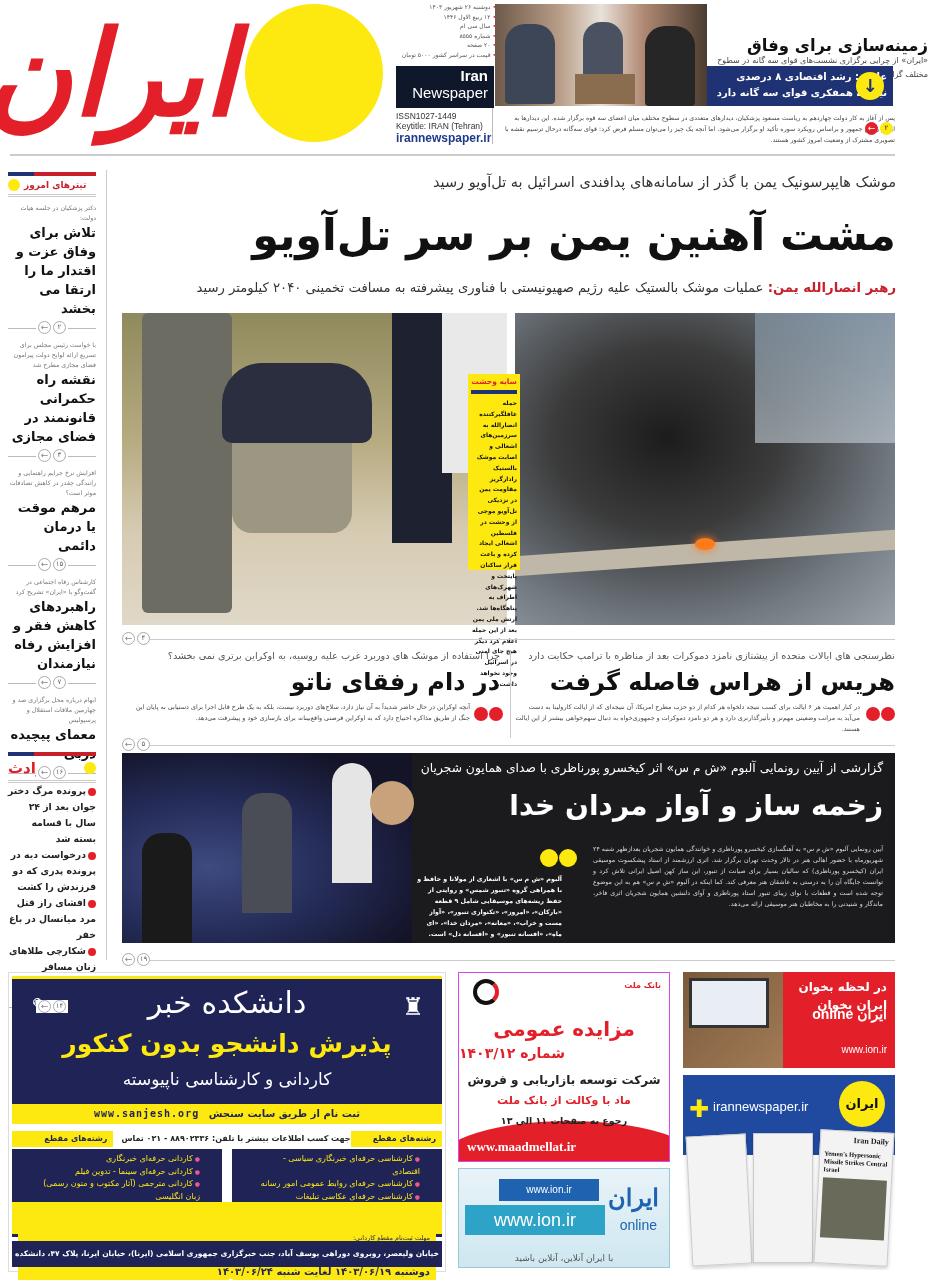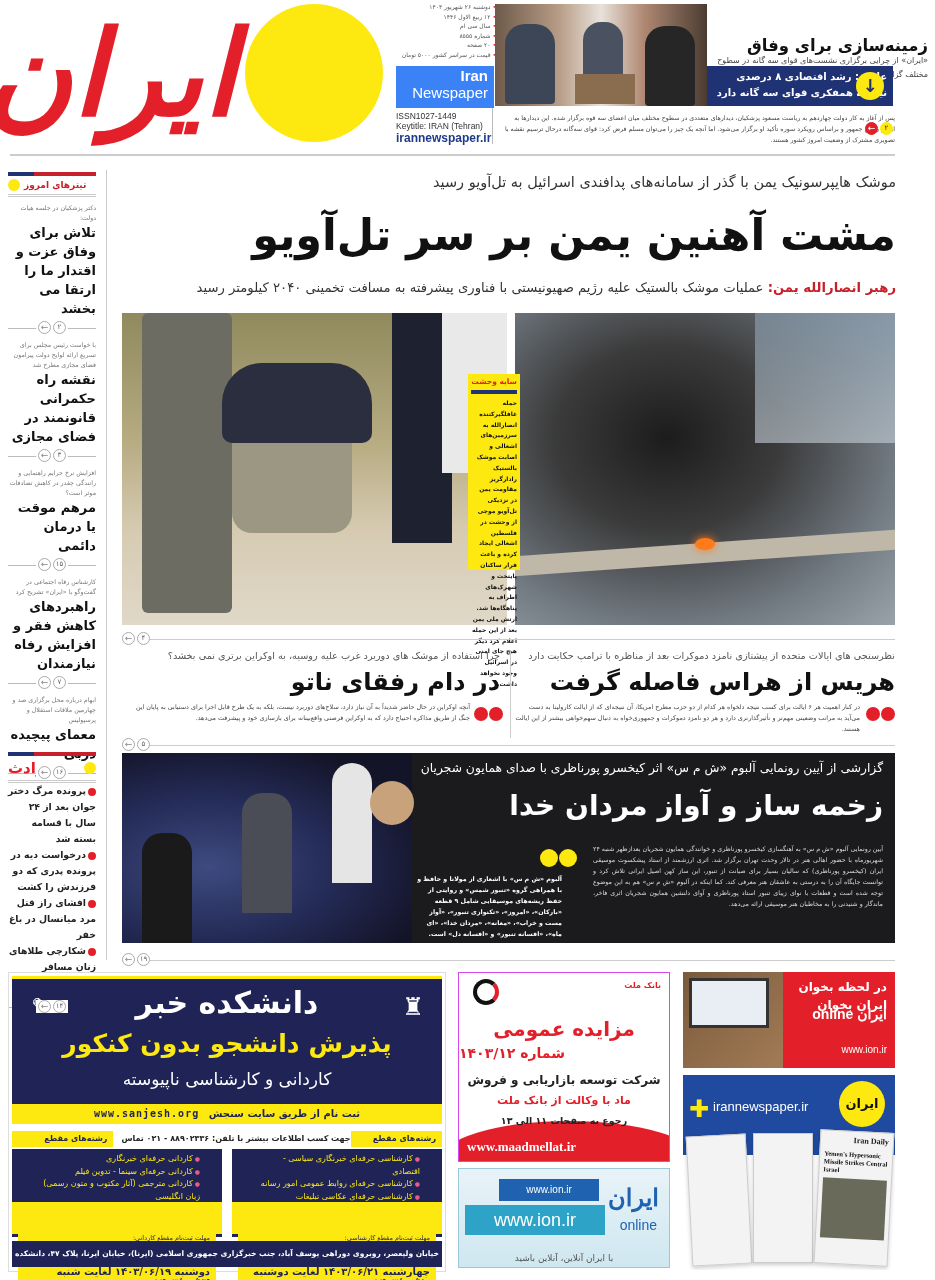--- a/index.html
+++ b/index.html
@@ -7,21 +7,21 @@
   body { font-family: "DejaVu Sans", sans-serif; color: #222; position: relative; }
   .abs { position: absolute; }
   .rtl { direction: rtl; text-align: right; }
 
   
   #logo { left: 6px; top: 4px; width: 230px; height: 140px; color: #e3202a; font-family: "DejaVu Serif", serif; font-weight: bold; font-size: 118px; line-height: 140px; direction: rtl; text-align: center; letter-spacing: -6px; font-style: italic; }
   #sun { left: 245px; top: 4px; width: 138px; height: 138px; border-radius: 50%; background: #fde910; }
   #meta-list { left: 396px; top: 2px; width: 100px; font-size: 6px; line-height: 9.5px; color: #555; direction: rtl; text-align: right; }
   #meta-list li { list-style: none; }
   #meta-list li::before { content: "• "; color: #e3202a; }
-  #brand-box { left: 396px; top: 66px; width: 98px; height: 42px; background: #3b82f6; color: #fff; padding: 2px 6px; font-family: "Liberation Sans", sans-serif; }
+  #brand-box { left: 396px; top: 66px; width: 98px; height: 42px; background: #0f172a; color: #fff; padding: 2px 6px; font-family: "Liberation Sans", sans-serif; }
   #brand-box .b1 { font-weight: bold; font-size: 15px; line-height: 16px; }
   #brand-box .b2 { font-size: 15px; line-height: 18px; }
   #issn { left: 396px; top: 111px; width: 100px; font-family: "Liberation Sans", sans-serif; font-size: 8.5px; line-height: 10px; color: #333; direction: ltr; text-align: left; }
   #site-url { left: 396px; top: 131px; font-family: "Liberation Sans", sans-serif; font-weight: bold; color: #1e3a8a; font-size: 12px; direction: ltr; }
   #vdivider-top { left: 492px; top: 108px; width: 1px; height: 36px; background: #bbb; }
 
   #top-photo { left: 495px; top: 4px; width: 212px; height: 102px; background: linear-gradient(90deg,#6e5a4a 0%, #b79c86 30%, #e8e2da 50%, #b08973 70%, #4b3c31 100%); overflow: hidden; }
   #top-photo .p1 { position:absolute; left:10px; top:20px; width:50px; height:80px; background:#3c4656; border-radius:20px 20px 4px 4px; }
   #top-photo .p2 { position:absolute; left:88px; top:18px; width:40px; height:60px; background:#4a5262; border-radius:18px 18px 4px 4px; }
   #top-photo .p3 { position:absolute; left:150px; top:22px; width:50px; height:80px; background:#262626; border-radius:20px 20px 4px 4px; }
@@ -117,21 +117,21 @@
   #concert-headline { position:absolute; right: 12px; top: 36px; width: 470px; font-size: 28px; font-weight: bold; color: #fff; direction: rtl; text-align: right; }
   #concert-body { position:absolute; right: 12px; top: 90px; width: 290px; font-size: 6.3px; line-height: 11px; color: #ddd; direction: rtl; text-align: justify; }
   #concert-quote-mark { position:absolute; left: 418px; top: 96px; }
   #concert-quote { position:absolute; left: 292px; top: 120px; width: 148px; font-size: 6.3px; line-height: 11px; font-weight: bold; color: #fff; direction: rtl; text-align: right; }
   #concert-pageref { left: 122px; top: 953px; }
   #hr-mid3 { left: 150px; top: 960px; width: 745px; background:#ccc; }
 
   
   #ad-daneshkade { left: 8px; top: 972px; width: 438px; height: 300px; border: 1px solid #ddd; }
   #ad-daneshkade .top { position:absolute; left:3px; top:3px; width:430px; height:148px; background:#1f2356; border-top: 3px solid #fde910; }
-  #ad-daneshkade .t1 { position:absolute; left:0; right:0; top:6px; text-align:center; color:#fff; font-size: 30px; font-weight: bold; }
+  #ad-daneshkade .t1 { position:absolute; left:0; right:0; top:6px; text-align:center; color:#fff; font-size: 30px; font-weight: normal; }
   #ad-daneshkade .t2 { position:absolute; left:0; right:0; top:50px; text-align:center; color:#fde910; font-size: 25px; font-weight: bold; }
   #ad-daneshkade .t3 { position:absolute; left:0; right:0; top:90px; text-align:center; color:#fff; font-size: 17px; }
   #ad-daneshkade .stripe { position:absolute; left:0; right:0; bottom:0; height:20px; background:#fde910; color:#1f2356; font-weight: bold; font-size: 10px; text-align:center; line-height: 20px; direction: rtl; }
   #ad-daneshkade .stripe .url { direction: ltr; display:inline-block; font-family: "DejaVu Sans Mono", monospace; letter-spacing: 1px; margin-right: 6px; }
   #ad-daneshkade .logoL { position:absolute; left: 14px; top: 14px; width: 30px; height: 44px; color:#fff; font-size: 24px; text-align:center; }
   #ad-daneshkade .logoR { position:absolute; right: 14px; top: 14px; width: 30px; height: 44px; color:#fff; font-size: 24px; text-align:center; }
   #ad-daneshkade .phone { position:absolute; left:3px; top:158px; width:430px; height:16px; font-size:8px; font-weight:bold; line-height:16px; direction: rtl; display:flex; justify-content:space-between; }
   #ad-daneshkade .phone .tag { background:#fde910; padding: 0 6px; color:#1f2356; }
   #ad-daneshkade .cols { position:absolute; left:3px; top:176px; width:430px; height:88px; display:flex; flex-direction: row-reverse; gap:10px; }
   #ad-daneshkade .col { flex: 1; background:#1f2356; border-bottom: 0; padding: 4px 22px; direction: rtl; color:#fde910; font-size: 8px; line-height: 12.5px; font-weight: normal; position: relative; }
@@ -405,24 +405,20 @@
       <li>کارشناسی حرفه‌ای روابط عمومی امور رسانه</li>
       <li>کارشناسی حرفه‌ای عکاسی تبلیغات</li>
       <li>کارشناسی حرفه‌ای مترجمی خبر انگلیسی</li>
     </ul>
   </div>
   <div class="dl">
     <div>
       <div class="l1">مهلت ثبت‌نام مقطع کاردانی:</div>
       <div class="l2">دوشنبه ۱۴۰۳/۰۶/۱۹ لغایت شنبه ۱۴۰۳/۰۶/۲۴</div>
     </div>
-    <div>
-      <div class="l1">مهلت ثبت‌نام مقطع کارشناسی:</div>
-      <div class="l2">چهارشنبه ۱۴۰۳/۰۶/۲۱ لغایت دوشنبه ۱۴۰۳/۰۶/۲۶</div>
-    </div>
   </div>
   <div class="addr">خیابان ولیعصر، روبروی دوراهی یوسف آباد، جنب خبرگزاری جمهوری اسلامی (ایرنا)، خیابان ایرنا، پلاک ۴۷، دانشکده خبر</div>
 </div>
 
 <div id="ad-mellat" class="abs">
   <div class="swoosh"></div>
   <div class="logoL"></div>
   <div class="bank">بانک ملت</div>
   <div class="t1">مزایده عمومی</div>
   <div class="t2">شماره ۱۴۰۳/۱۲</div>

